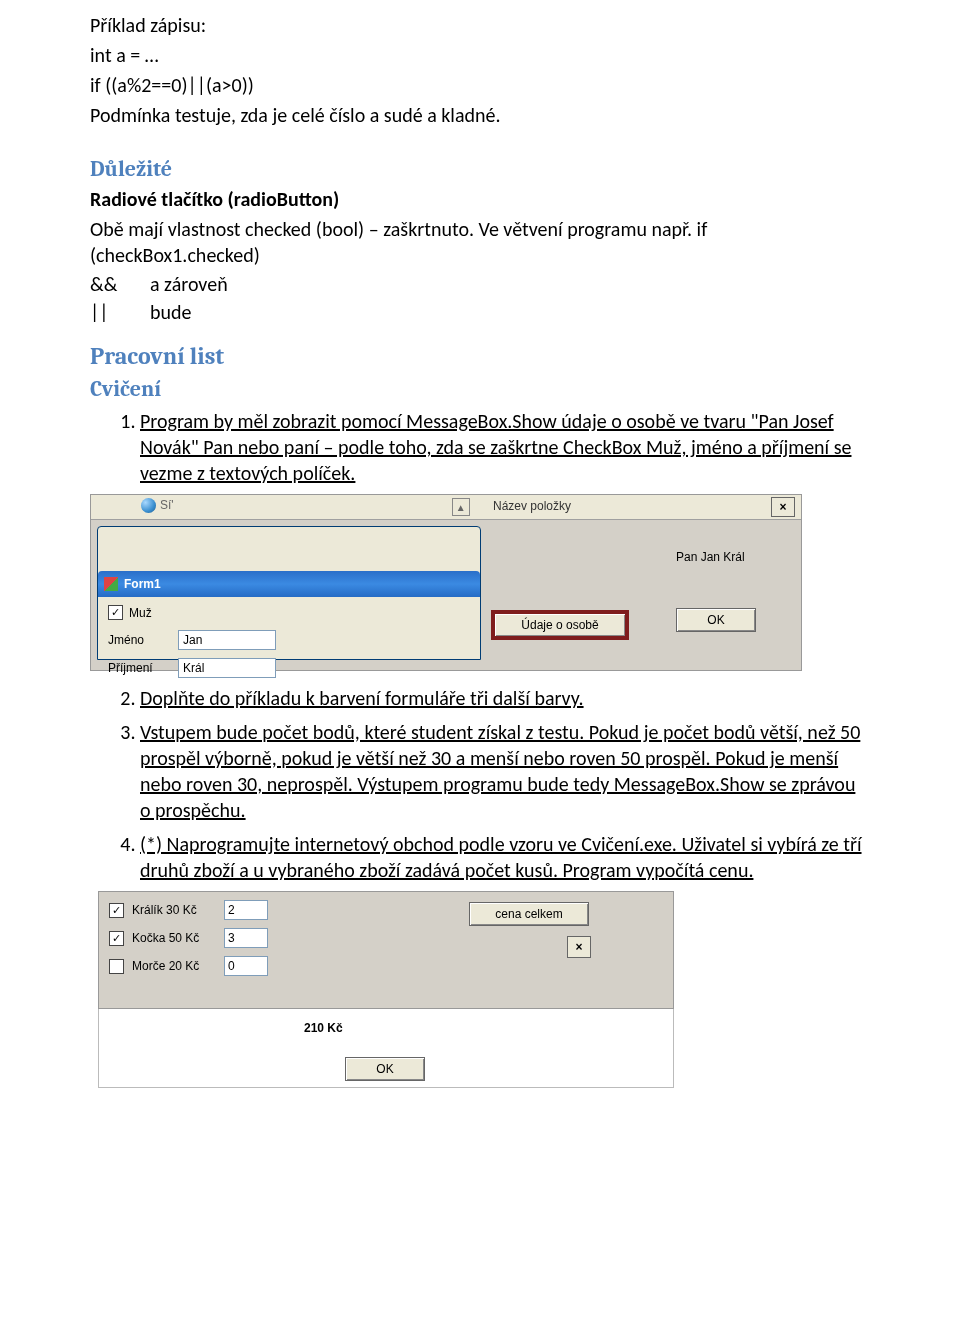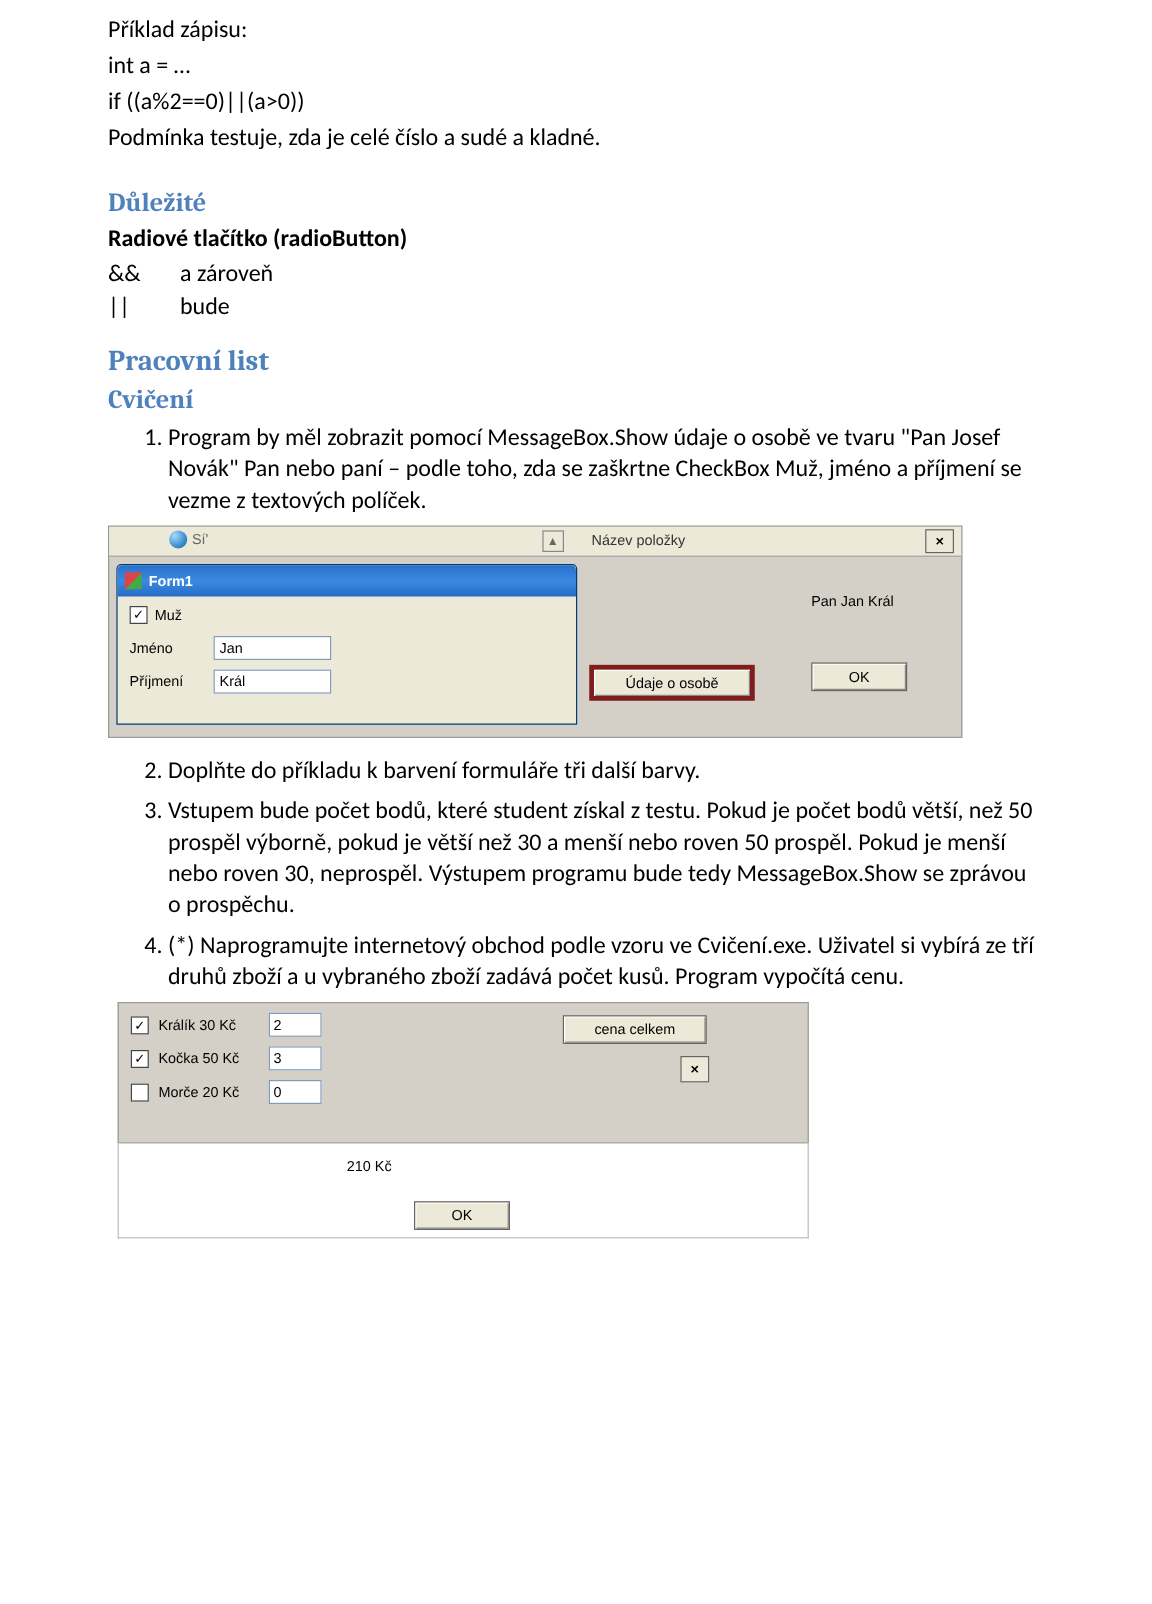--- a/index.html
+++ b/index.html
@@ -46,20 +46,21 @@
     color: #4f81bd;
     font-size: 22px;
     font-weight: bold;
     margin: 6px 0 6px 0;
   }
   ol.exercises {
     margin: 0;
     padding: 0 0 0 50px;
     font-size: 20px;
     line-height: 1.3;
+    text-decoration: underline;
   }
   ol.exercises li {
     margin-bottom: 8px;
   }
 
   
   .shot1 {
     margin: 8px 0 14px 0;
     width: 710px;
     background: #d4d0c8;
@@ -130,20 +131,21 @@
   }
   .form1-title {
     height: 26px;
     background: linear-gradient(to bottom, #2a6fc9, #3b8ae2 50%, #256bc5);
     color: #fff;
     display: flex;
     align-items: center;
     padding: 0 6px;
     font-weight: bold;
     border-radius: 4px 4px 0 0;
+    margin-top: 44px;
   }
   .form1-title .icon-win {
     width: 14px; height: 14px;
     background: #fff;
     margin-right: 6px;
     display: inline-block;
     background: linear-gradient(135deg, #d44 0 50%, #4a4 50% 100%);
   }
   .form1-content {
     padding: 8px 10px;
@@ -250,22 +252,23 @@
   }
   .shot2-bottom {
     background: #fff;
     border: 1px solid #bbb;
     border-top: none;
     height: 78px;
     position: relative;
   }
   .price-out {
     position: absolute;
-    left: 190px; top: 12px;
+    left: 205px; top: 12px;
     font-size: 12px;
+    font-weight: bold;
   }
   .btn-ok2 {
     position: absolute;
     left: 246px; top: 48px;
     width: 78px; height: 22px;
     background: #ece9d8;
     border: 1px solid #666;
     display: flex; align-items: center; justify-content: center;
     box-shadow: 1px 1px 0 #fff inset, -1px -1px 0 #888 inset;
   }
@@ -274,20 +277,21 @@
 <body>
 
 <div class="page">
   <div class="para">Příklad zápisu:</div>
   <div class="para">int a = …</div>
   <div class="para">if ((a%2==0)||(a&gt;0))</div>
   <div class="para">Podmínka testuje, zda je  celé číslo a sudé a kladné.</div>
 
   <div class="h-dulezite">Důležité</div>
   <div class="para bold">Radiové tlačítko (radioButton)</div>
+  <div class="para">Obě mají vlastnost checked  (bool) – zaškrtnuto.  Ve větvení programu např. if (checkBox1.checked)</div>
   <div class="row2">
     <div class="c1">&amp;&amp;</div>
     <div>a zároveň</div>
   </div>
   <div class="row2">
     <div class="c1">||</div>
     <div>bude</div>
   </div>
 
   <div class="h-pracovni">Pracovní list</div>

